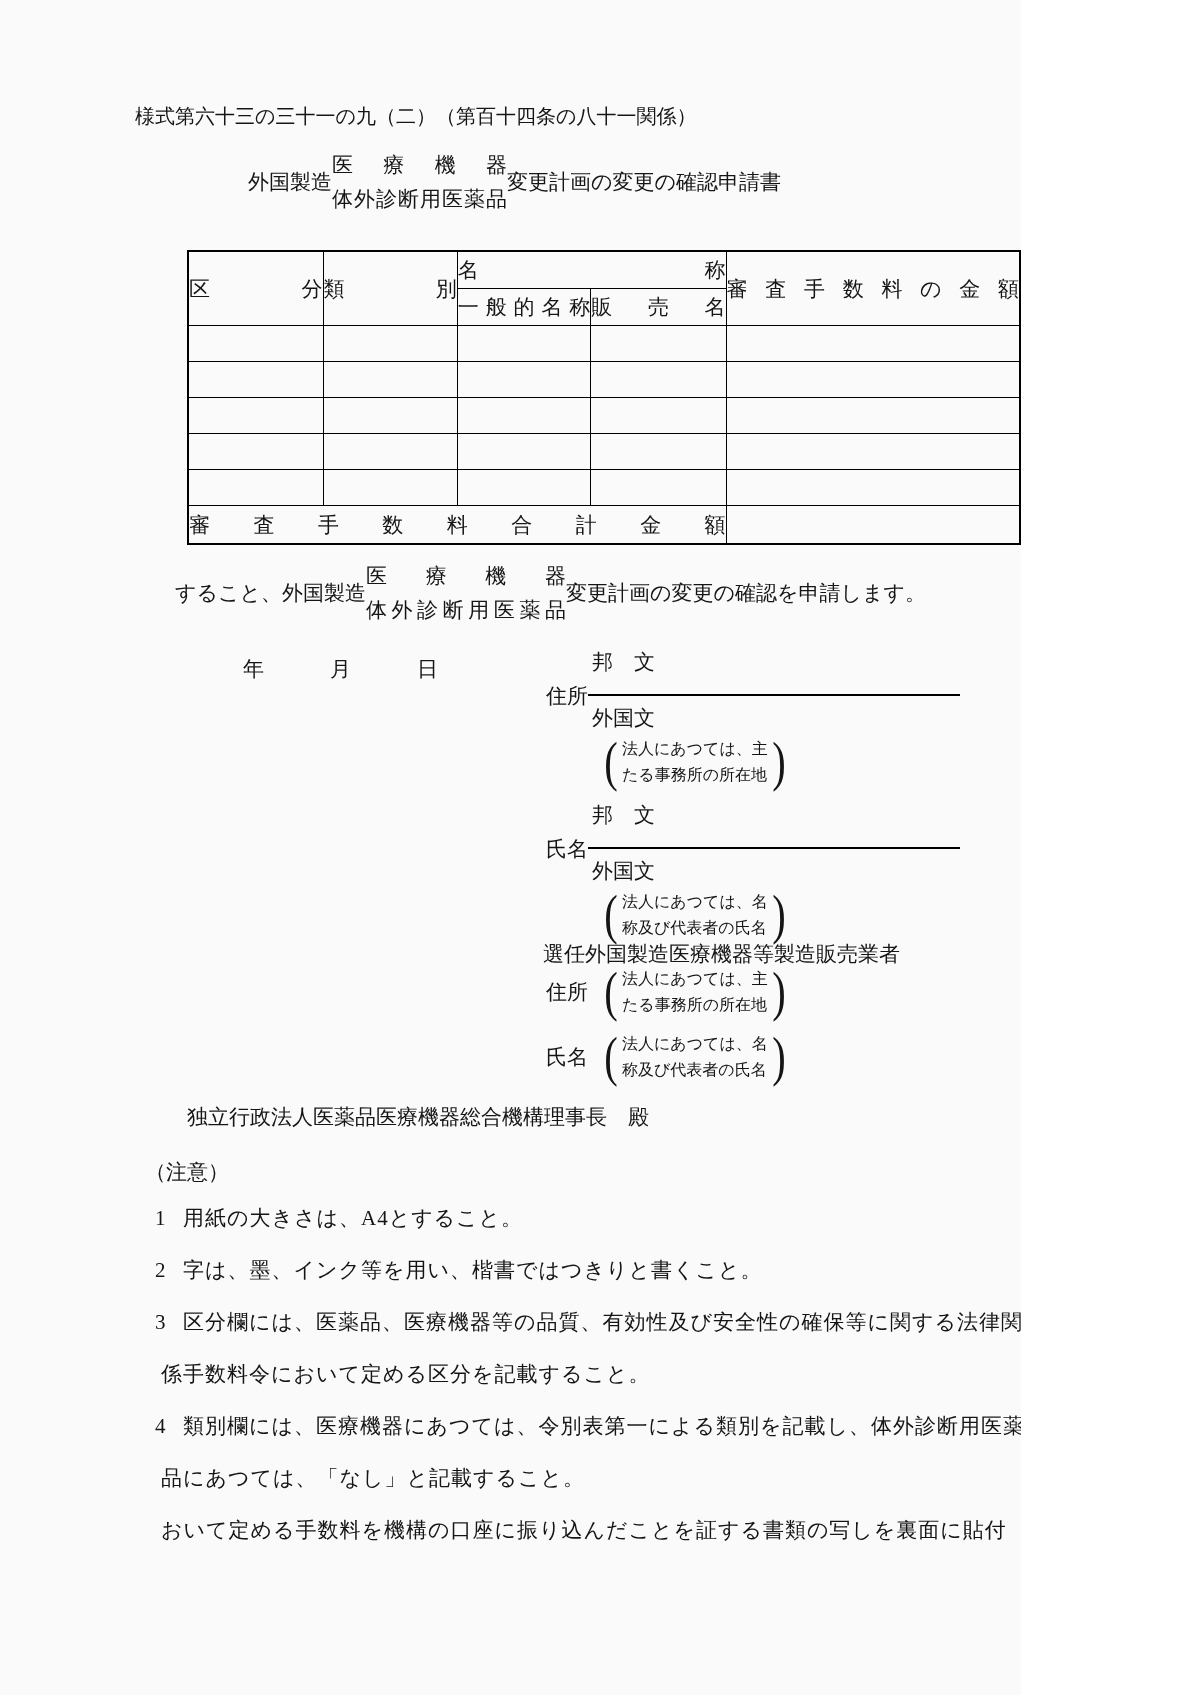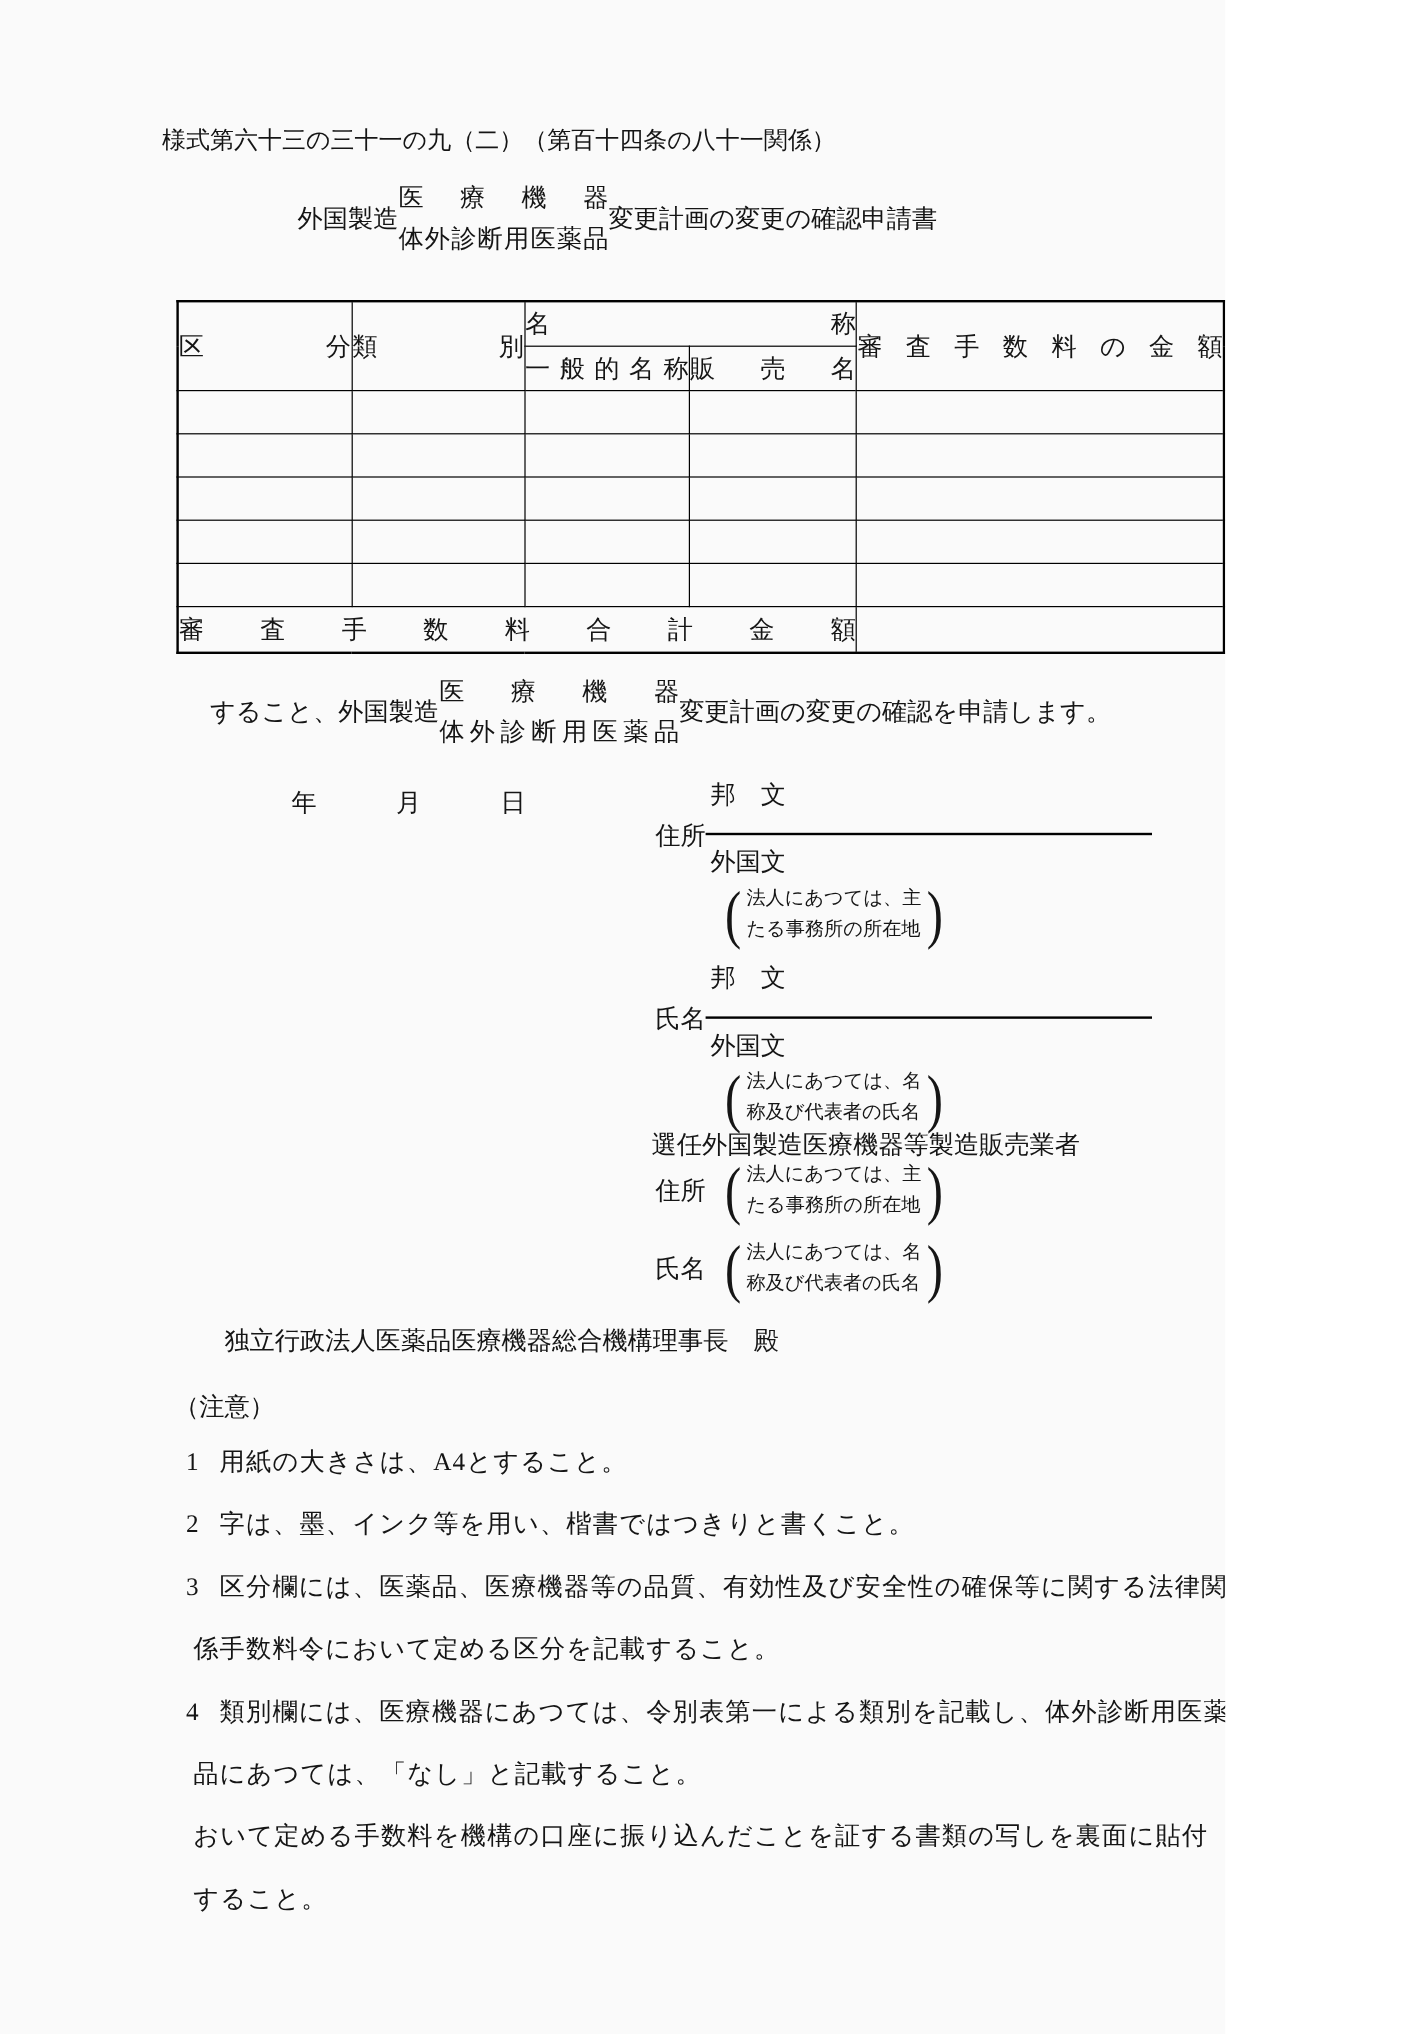--- a/index.html
+++ b/index.html
@@ -17,21 +17,21 @@
   .title-row{left:248px;top:151px;}
   .apply-row{left:175px;top:562px;}
   .stack{display:flex;flex-direction:column;gap:6px;}
   .stack .s-line{display:block;text-align:justify;text-align-last:justify;text-justify:inter-character;}
   .stack-title{width:175px;}
   .stack-apply{width:200px;}
 
   
   table.main{border-collapse:collapse;table-layout:fixed;left:147px;top:250px;}
   table.main td{border:1px solid #000;padding:0;vertical-align:middle;overflow:hidden;}
-  table.main{border:2px solid #000;}
+  table.main{border:2px solid #000;margin-left:40px;}
   .jx{text-align:justify;text-align-last:justify;text-justify:inter-character;white-space:nowrap;}
   td.c-kubun,td.c-ruibetsu{padding:0 12px;}
   td.c-meisho{padding:0 14px;height:36px;}
   td.c-ippan{padding:0 10px;height:36px;}
   td.c-hanbai{padding:0 10px;}
   td.c-fee{padding:0 14px;}
   tr.drow td{height:35px;}
   td.c-total{padding:0 20px;height:37px;}
 
   
@@ -223,16 +223,15 @@
   <div class="abs notes-heading">（注意）</div>
 
   <div class="abs notes">
     <div class="note-line"><span class="num">1</span><span>用紙の大きさは、A4とすること。</span></div>
     <div class="note-line"><span class="num">2</span><span>字は、墨、インク等を用い、楷書ではつきりと書くこと。</span></div>
     <div class="note-line"><span class="num">3</span><span>区分欄には、医薬品、医療機器等の品質、有効性及び安全性の確保等に関する法律関</span></div>
     <div class="note-line note-cont"><span>係手数料令において定める区分を記載すること。</span></div>
     <div class="note-line"><span class="num">4</span><span>類別欄には、医療機器にあつては、令別表第一による類別を記載し、体外診断用医薬</span></div>
     <div class="note-line note-cont"><span>品にあつては、「なし」と記載すること。</span></div>
     <div class="note-line note-cont"><span>おいて定める手数料を機構の口座に振り込んだことを証する書類の写しを裏面に貼付</span></div>
-    <div class="note-line note-cont"><span>すること。</span></div>
   </div>
 
 </div>
 
 </body></html>

